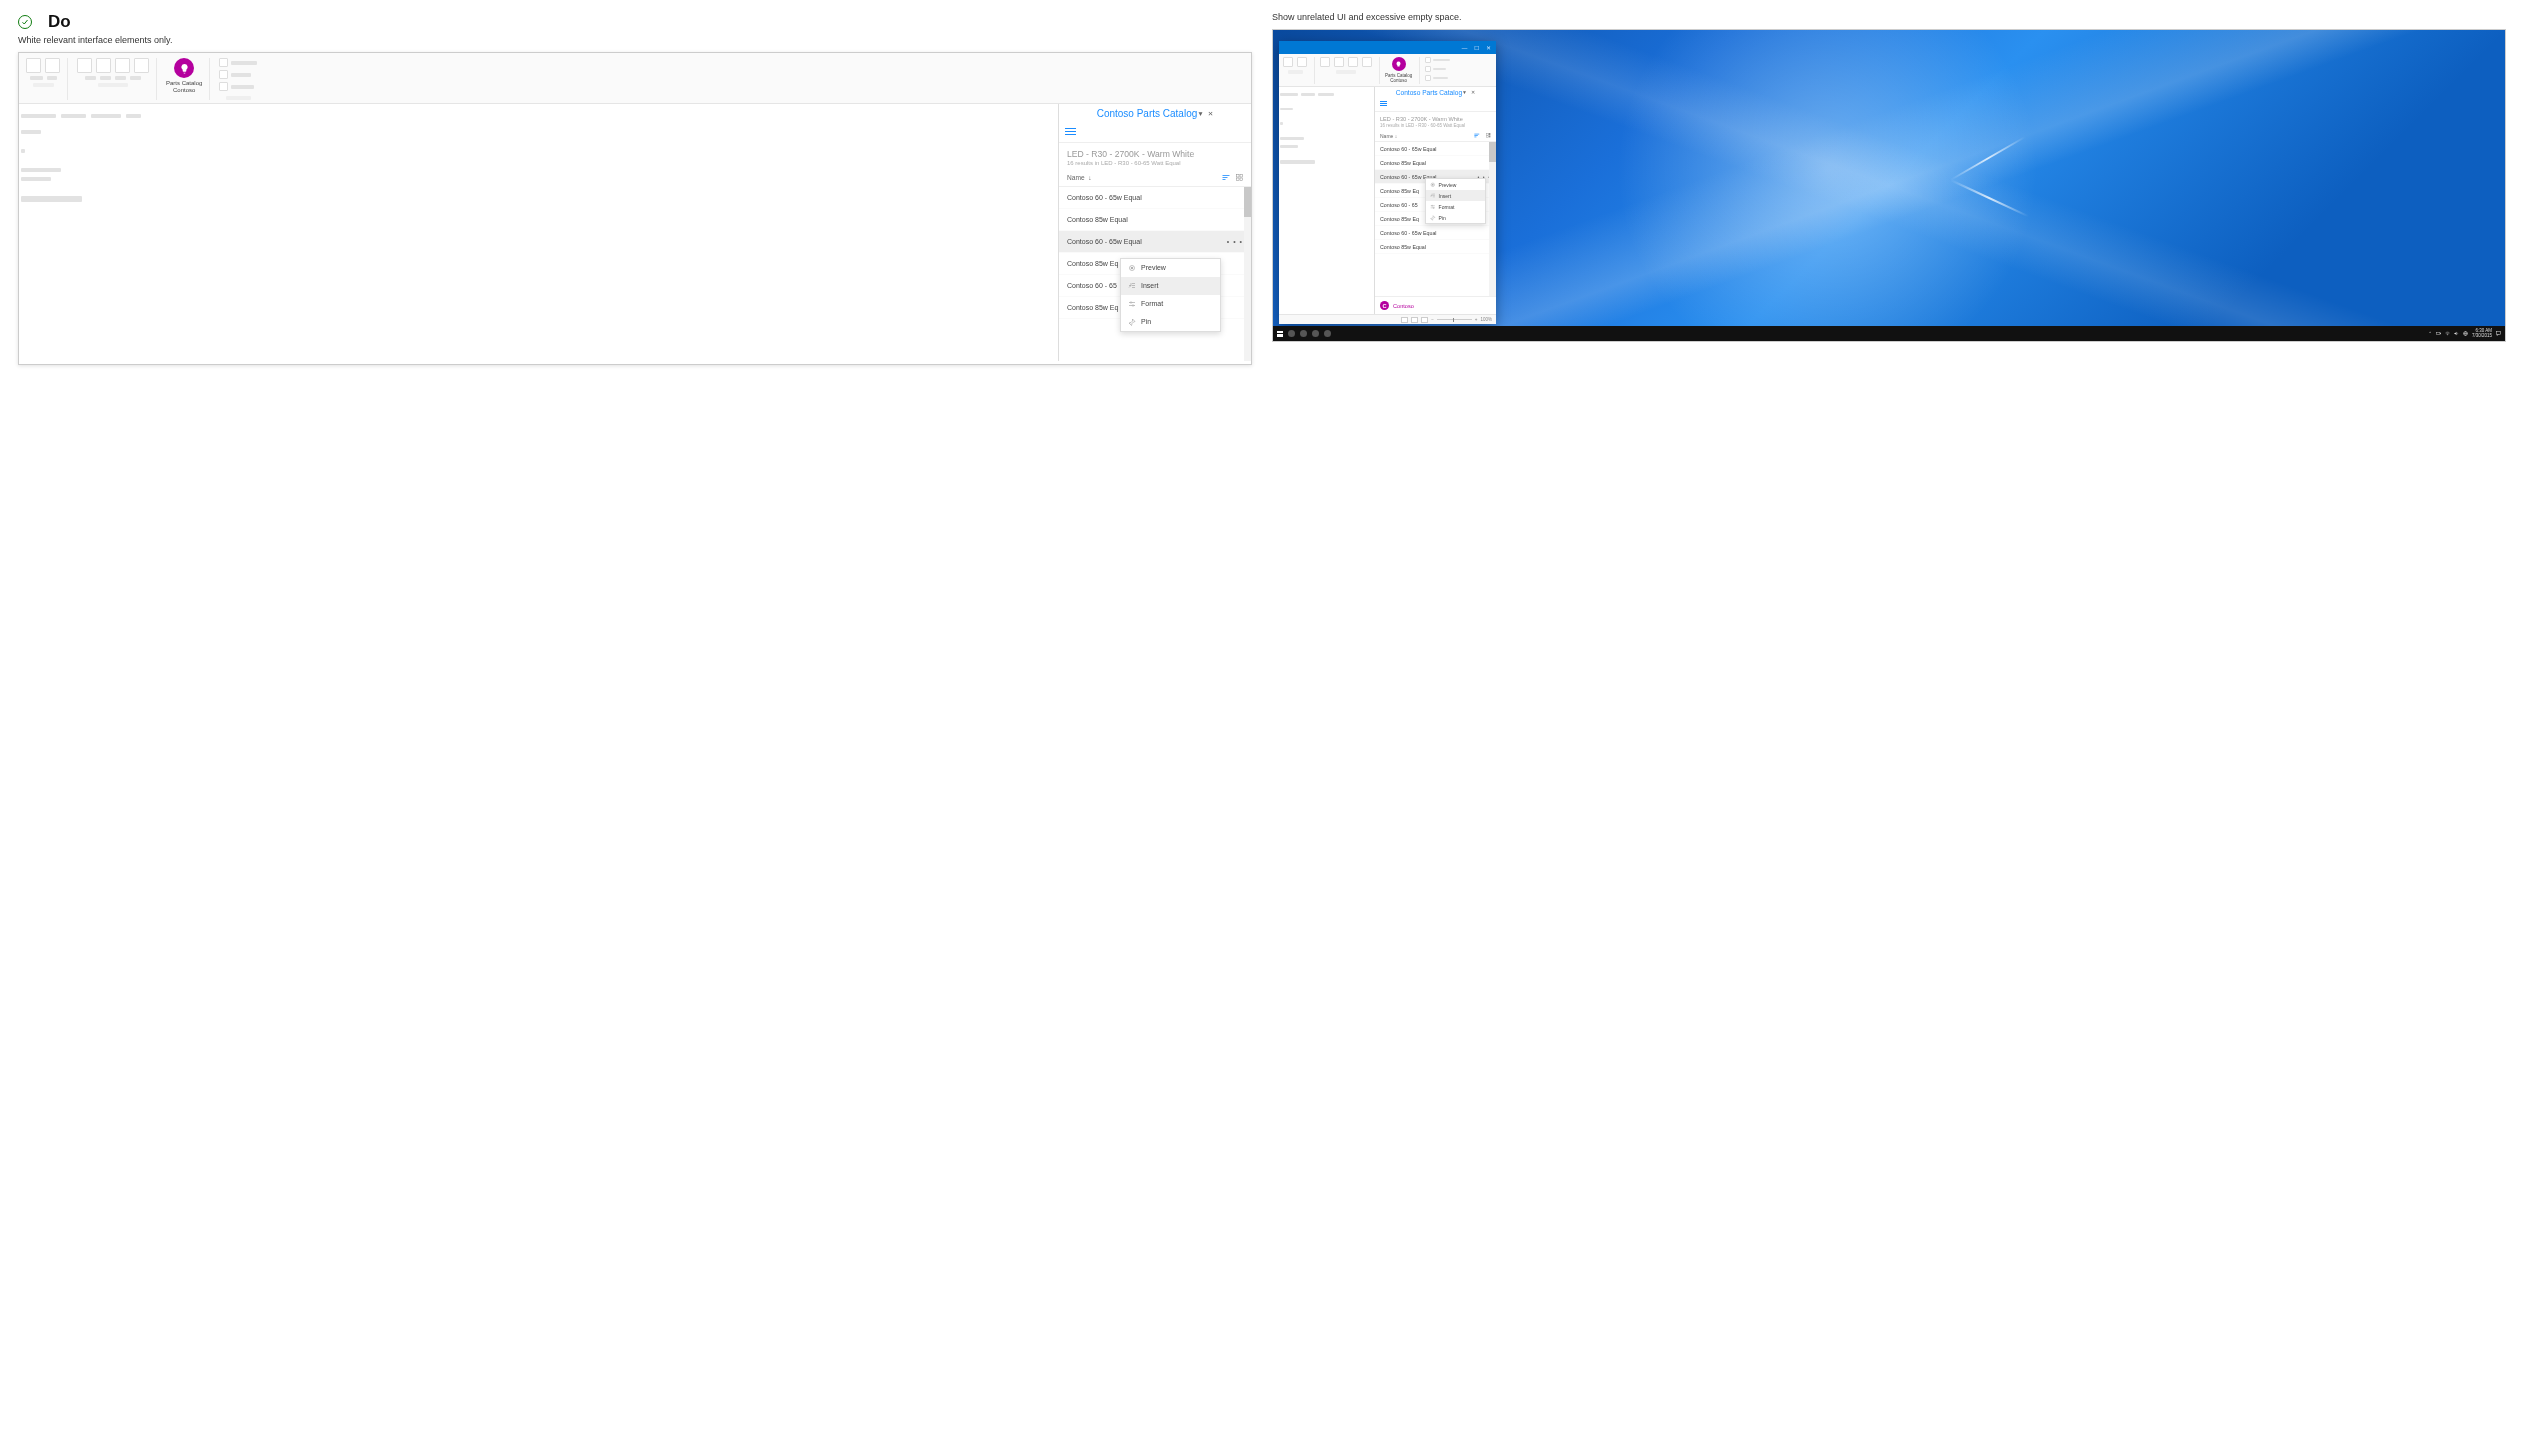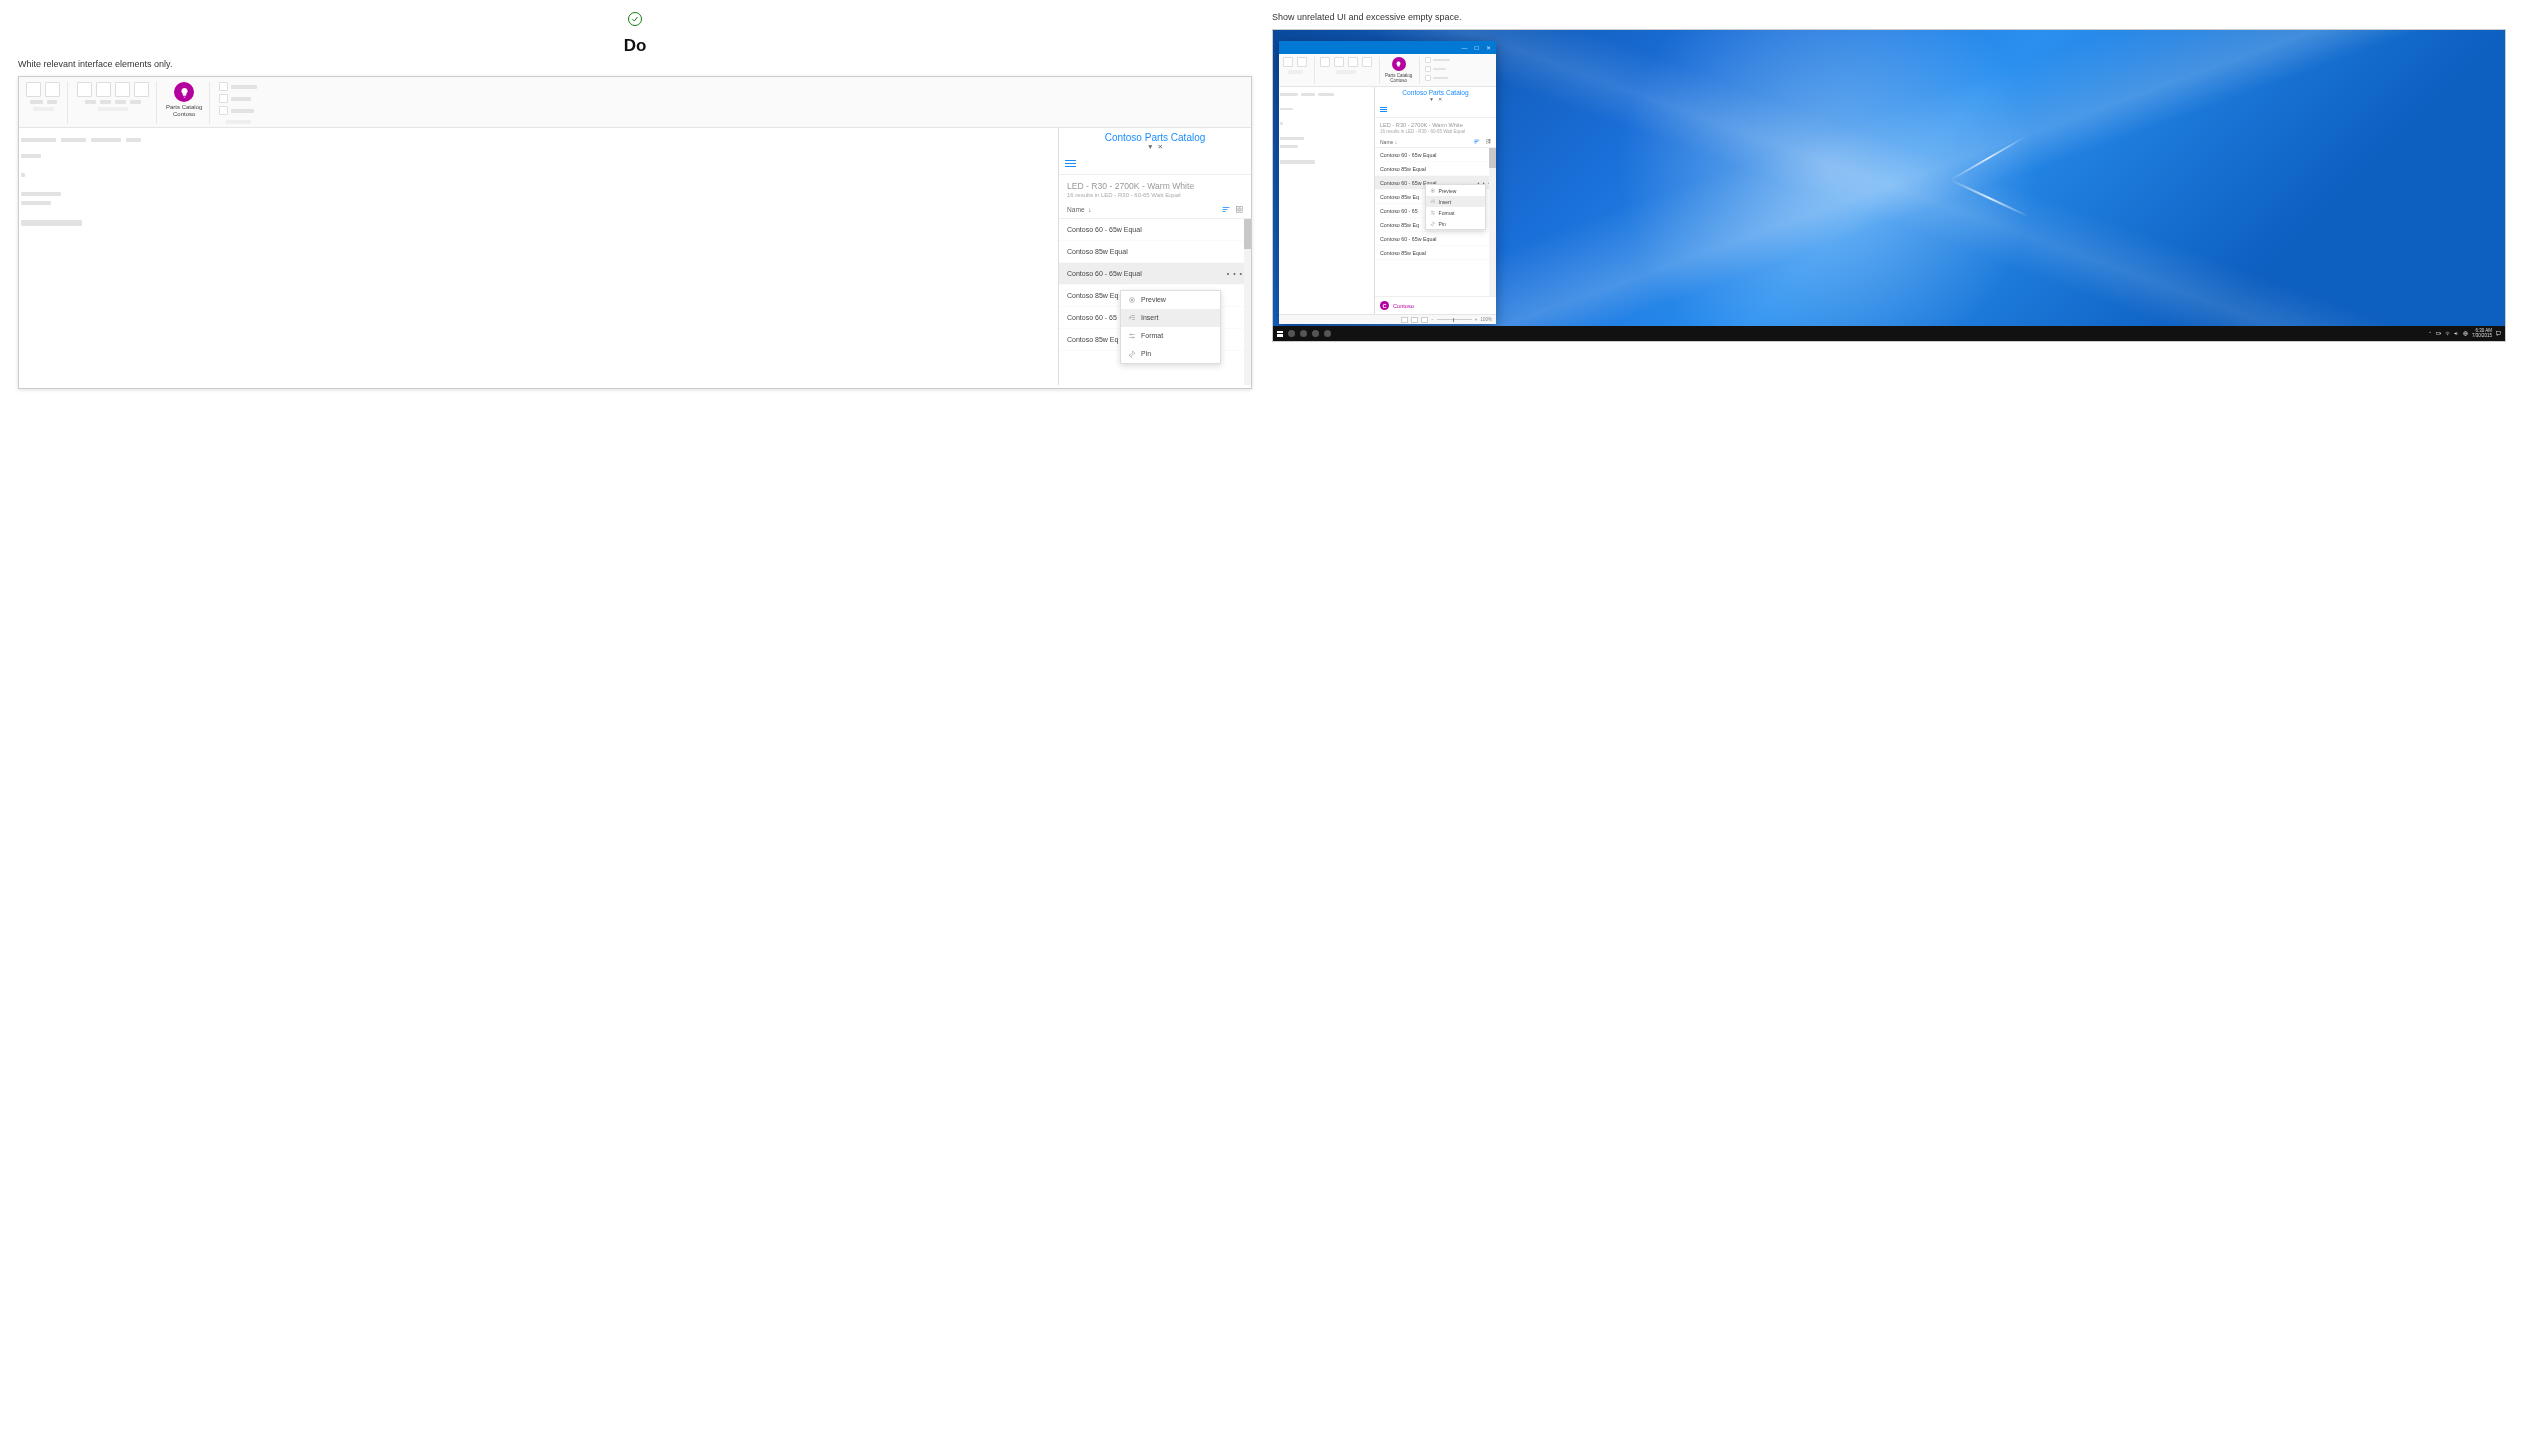--- a/index.html
+++ b/index.html
@@ -1,19 +1,19 @@
 <!DOCTYPE html>
 <html style="font-size:8px"><head>
 <meta charset="utf-8">
 <style>
   * { box-sizing: border-box; margin: 0; padding: 0; }
   body { font-family: "Segoe UI", Arial, sans-serif; background: #fff; color: #333; padding: 12px 18px; }
   .cols { display: flex; gap: 20px; }
   .col { flex: 1; }
-  .header { display: flex; align-items: center; gap: 10px; margin-bottom: 3px; flex-direction: column; }
+  .header { display: flex; align-items: center; gap: 16px; margin-bottom: 3px; }
   .header h2 { font-size: 17px; font-weight: 700; color: #111; }
   .sub { font-size: 9px; color: #333; margin-bottom: 7px; }
   .icon-circle { width: 14px; height: 14px; border: 1px solid; border-radius: 50%; display: flex; align-items: center; justify-content: center; }
   .icon-circle.green { border-color: #107c10; color: #107c10; }
   .icon-circle.red { border-color: #c50f1f; color: #c50f1f; }
   .icon-circle svg { width: 8px; height: 8px; }
 
   .screenshot { border: 0.5px solid #ccc; background: #fff; position: relative; overflow: hidden; }
   .do-shot { height: 313px; box-shadow: 0 1px 4px rgba(0,0,0,.12); }
   .dont-shot { height: 313px; padding: 0; }
@@ -34,21 +34,21 @@
   .bulb-icon svg { width: 11px; height: 11px; }
   .bulb-label { font-size: 6px; color: #444; text-align: center; line-height: 1.2; }
 
   
   .body-area { display: flex; height: calc(100% - 54px); }
   .doc-area { flex: 1; padding: 10px 10px 0 0; border-right: 0.5px solid #ddd; }
   .doc-lines .ph-bar { margin-bottom: 5px; }
 
   
   .taskpane { width: 192px; background: #fff; display: flex; flex-direction: column; }
-  .tp-titlebar { display: flex; align-items: center; justify-content: center; padding: 4px 6px; flex-direction: column; }
+  .tp-titlebar { display: flex; align-items: center; justify-content: center; padding: 4px 6px; }
   .tp-title { color: #1a8cff; font-size: 10px; font-weight: 400; }
   .tp-ctrls { color: #666; display: flex; gap: 4px; font-size: 6.6px; }
   .tp-hburger { padding: 3px 6px; }
   .tp-hburger span { display: block; width: 11px; height: 1px; background: #1a8cff; margin: 2px 0; }
   .tp-hr { height: 0.5px; background: #eee; margin: 2px 0 4px; }
   .tp-head { padding: 2px 8px 4px; }
   .tp-head .h1 { color: #999; font-size: 8.6px; font-weight: 300; }
   .tp-head .h2 { color: #aaa; font-size: 6px; margin-top: 1px; }
   .tp-colhdr { display: flex; align-items: center; justify-content: space-between; padding: 4px 8px; border-bottom: 0.5px solid #eee; font-size: 6.6px; color: #666; }
   .tp-colhdr .icons { display: flex; gap: 6px; }

